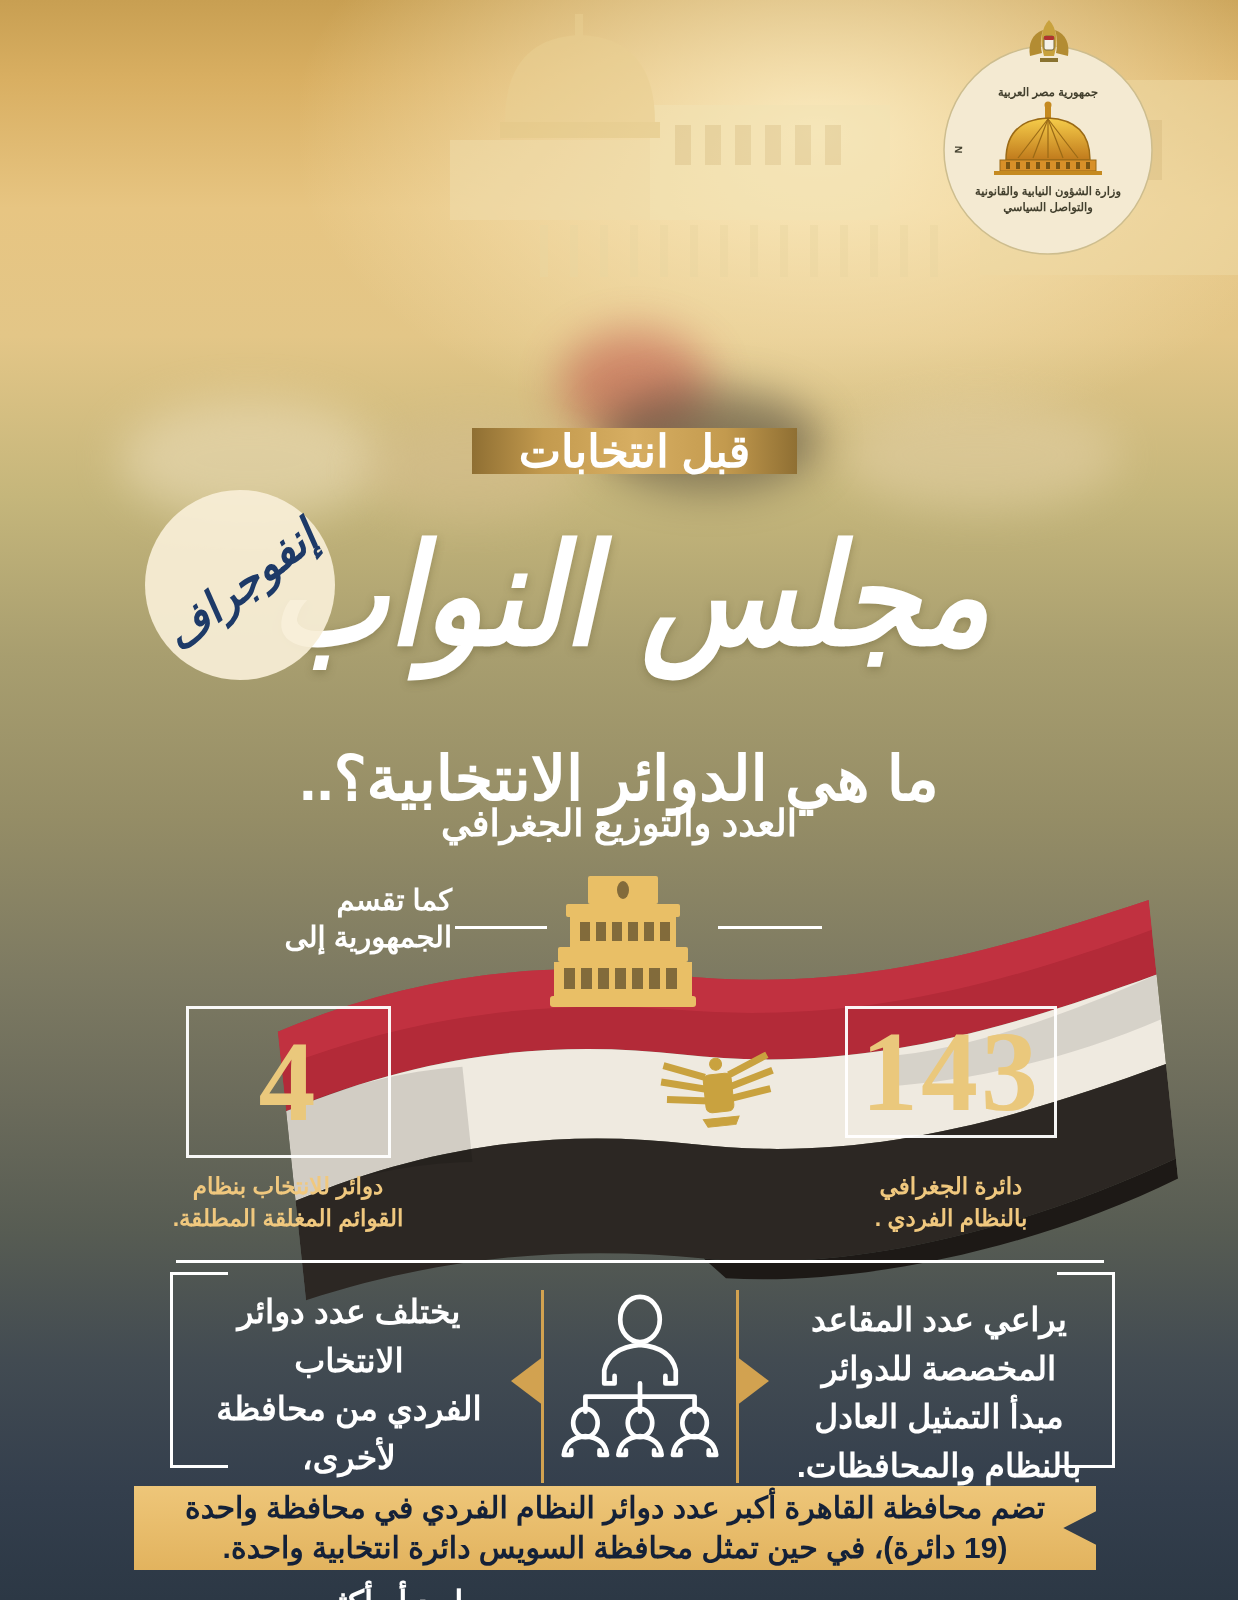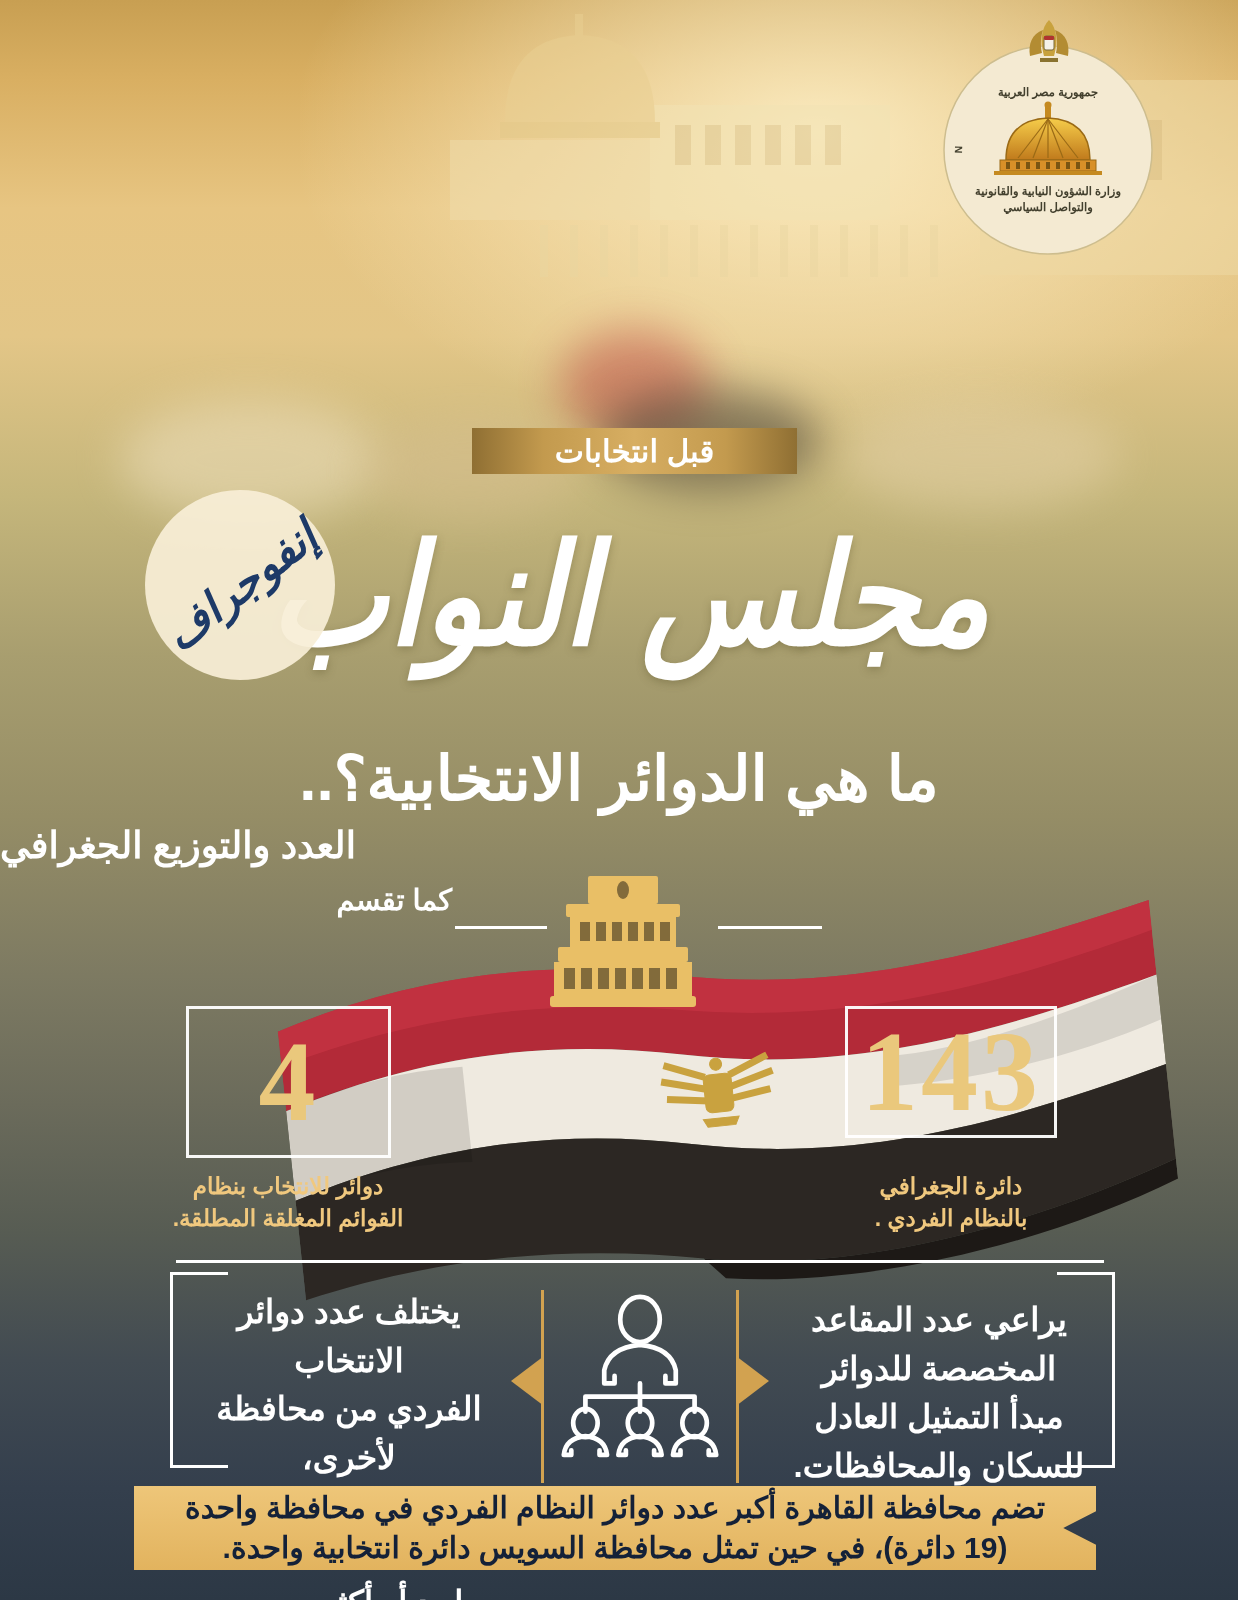--- a/index.html
+++ b/index.html
@@ -26,21 +26,21 @@
 
   
   .seal { position:absolute; left:938px; top:40px; width:220px; height:220px; z-index:5; }
   .eagle { position:absolute; left:1020px; top:16px; width:58px; height:56px; z-index:6; }
 
   
   .ribbon {
     position:absolute; left:472px; top:428px; width:325px; height:46px; z-index:4;
     background:linear-gradient(90deg,#8f6f33 0%, #c39a4e 22%, #d7ae62 50%, #c39a4e 78%, #8f6f33 100%);
     display:flex; align-items:center; justify-content:center;
-    color:#fff; font-weight:bold; font-size:31px;
+    color:#fff; font-weight:bold; font-size:45px;
   }
 
   
   .main-title {
     position:absolute; left:250px; top:455px; width:760px; height:280px; z-index:4;
     display:flex; align-items:center; justify-content:center;
     font-family:"DejaVu Serif", serif; font-weight:bold; font-style:italic;
     font-size:125px; color:#fff; text-shadow:0 2px 8px rgba(90,80,40,.35);
     transform:scaleY(1.12);
   }
@@ -51,21 +51,21 @@
     background:rgba(247,238,214,.93); border-radius:50%;
     display:flex; align-items:center; justify-content:center;
   }
   .badge span {
     transform:rotate(-38deg); color:#1d3a68; font-weight:bold; font-size:44px;
     font-family:"DejaVu Serif", serif; font-style:italic;
   }
 
   .subtitle1 { position:absolute; left:0; top:742px; width:1238px; text-align:center; z-index:4;
     color:#fff; font-weight:bold; font-size:62px; }
-  .subtitle2 { position:absolute; left:0; top:824px; width:1238px; text-align:left; z-index:4;
+  .subtitle2 { position:absolute; left:0; top:802px; width:1238px; text-align:center; z-index:4;
     color:#fff; font-weight:bold; font-size:37px; }
 
   
   .flag { position:absolute; left:290px; top:915px; width:880px; height:420px; z-index:2; transform:rotate(-6deg); }
 
   
   .connector { position:absolute; height:3px; background:#fff; z-index:3; }
   .conn-left  { left:455px; top:926px; width:92px; }
   .conn-right { left:718px; top:926px; width:104px; }
   .building-icon { position:absolute; left:548px; top:868px; width:150px; height:146px; z-index:3; }
@@ -280,20 +280,21 @@
   <div class="stat-box box-right">
     <span class="stat-number">143</span>
   </div>
   <div class="stat-label label-right">
     <div>دائرة الجغرافي</div>
     <div>بالنظام الفردي .</div>
   </div>
 
   <div class="stat-heading head-left">
     <div>كما تقسم</div>
+    <div>الجمهورية إلى</div>
   </div>
   <div class="stat-box box-left">
     <span class="stat-number">4</span>
   </div>
   <div class="stat-label label-left">
     <div>دوائر للانتخاب بنظام</div>
     <div>القوائم المغلقة المطلقة.</div>
   </div>
 
   <div class="divider"></div>
@@ -321,21 +322,21 @@
     <ellipse cx="85" cy="142" rx="13" ry="15"></ellipse>
     <path d="M62,176 Q64,158 85,156 Q106,158 108,176 L100,176 L100,171 M70,176 L70,171 M62,176 L70,176 M100,176 L108,176"></path>
     <ellipse cx="143" cy="142" rx="13" ry="15"></ellipse>
     <path d="M120,176 Q122,158 143,156 Q164,158 166,176 L158,176 L158,171 M128,176 L128,171 M120,176 L128,176 M158,176 L166,176"></path>
   </svg>
 
   <div class="note note-right">
     <div>يراعي عدد المقاعد</div>
     <div>المخصصة للدوائر</div>
     <div>مبدأ التمثيل العادل</div>
-    <div>للسكان والمحافظات.</div>
+    <div>بالنظام والمحافظات.</div>
   </div>
 
   <div class="banner">
     <div>تضم محافظة القاهرة أكبر عدد دوائر النظام الفردي في محافظة واحدة</div>
     <div>(19 دائرة)، في حين تمثل محافظة السويس دائرة انتخابية واحدة.</div>
   </div>
 
 </div>
 
 </body></html>

